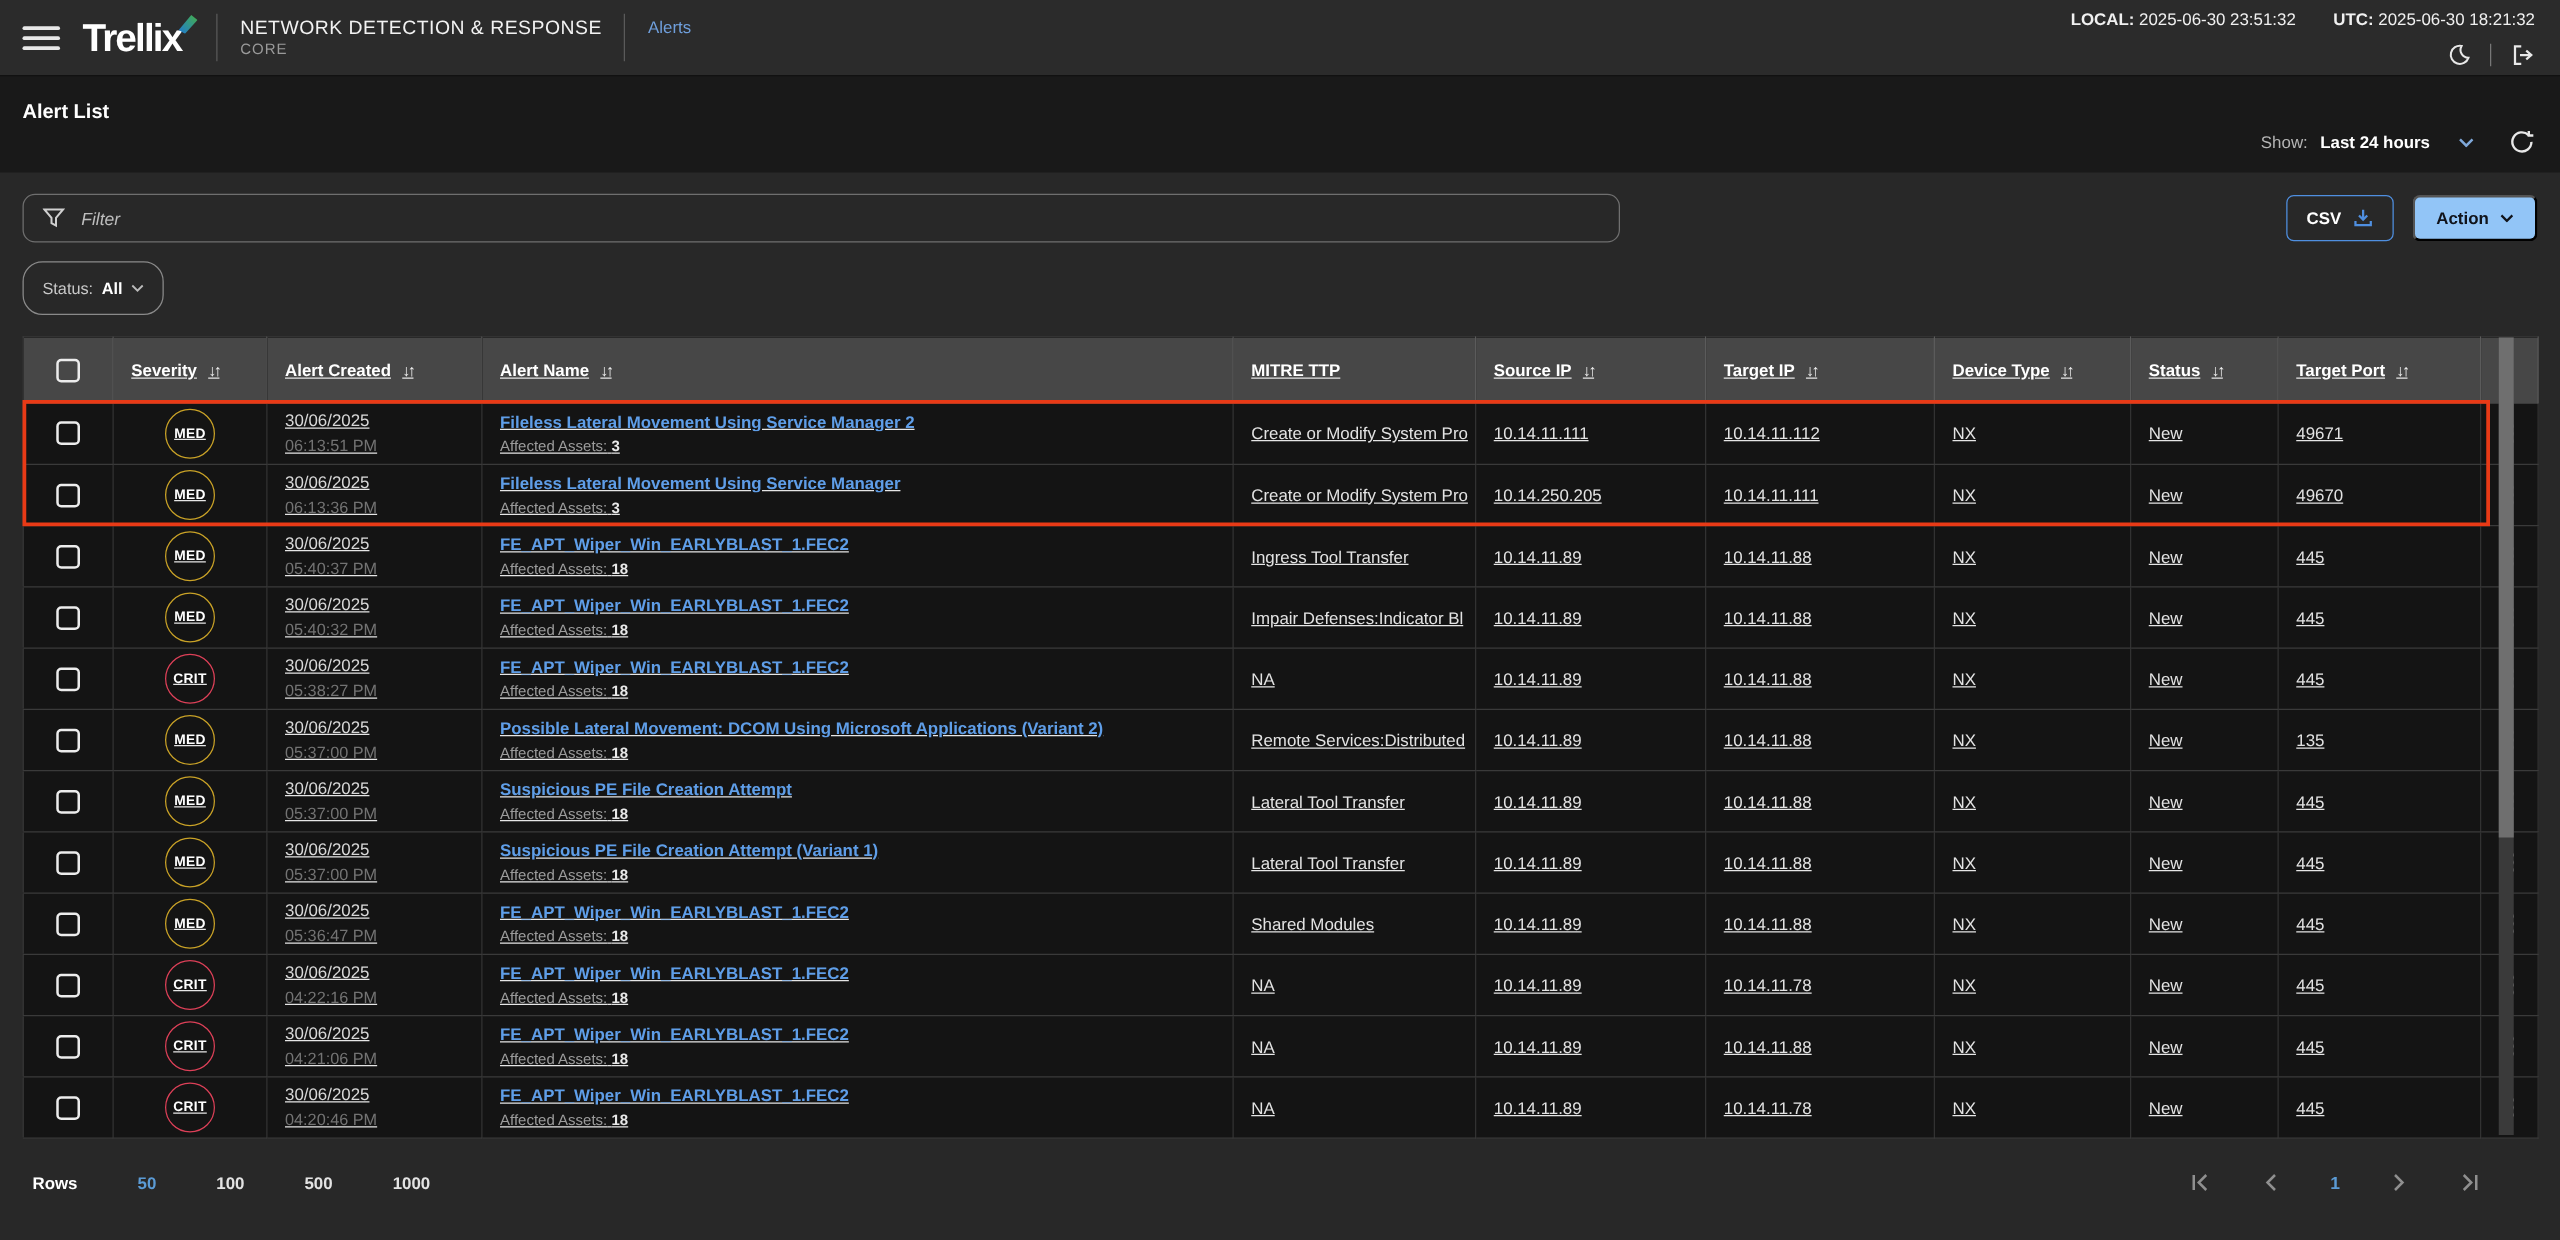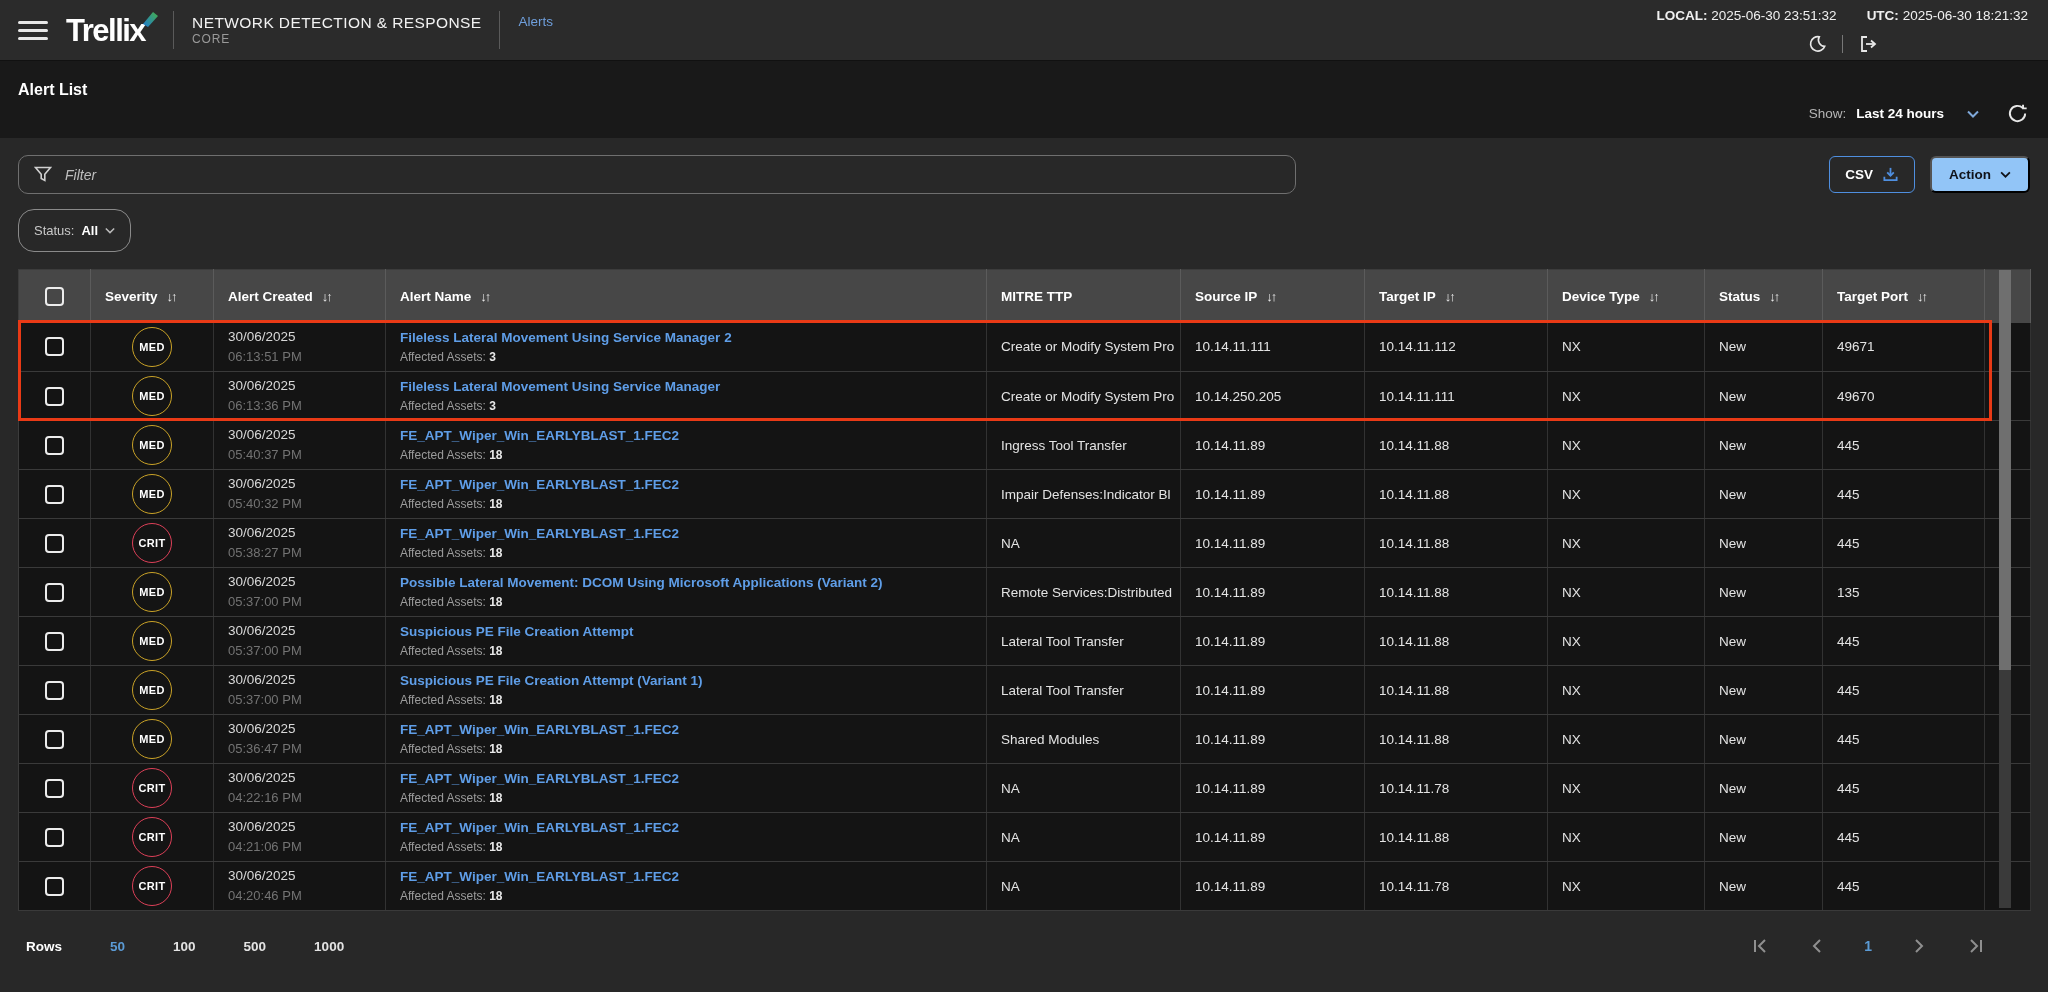--- a/index.html
+++ b/index.html
@@ -15,21 +15,21 @@
   .topbar-left { display:flex; align-items:center; gap:18px; }
   .menu-btn { width:30px; display:flex; flex-direction:column; gap:5px; cursor:pointer; }
   .menu-btn i { display:block; height:3px; background:#e8e8e8; border-radius:2px; }
   .logo { position:relative; font-size:31px; font-weight:bold; color:#fff; letter-spacing:-1.5px; line-height:1; padding-right:10px; }
   .logo-accent { position:absolute; top:-3px; right:-3px; }
   .tb-divider { width:1px; height:38px; background:#5a5a5a; }
   .product { line-height:1.25; }
   .product-name { font-size:15.5px; color:#f2f2f2; letter-spacing:.4px; }
   .product-sub { font-size:12px; color:#9a9a9a; letter-spacing:.8px; }
   .nav-alerts { color:#6f9fdc; font-size:13.5px; cursor:pointer; align-self:flex-start; margin-top:14px; }
-  .topbar-right { display:flex; flex-direction:column; align-items:center; justify-content:space-between; padding:8px 0 6px; }
+  .topbar-right { display:flex; flex-direction:column; align-items:flex-end; justify-content:space-between; padding:8px 0 6px; }
   .times { display:flex; gap:30px; font-size:13.5px; color:#f0f0f0; }
   .time-label { font-weight:bold; }
   .icon-row { display:flex; align-items:center; gap:15px; }
   .icon-divider { width:1px; height:18px; background:#777; }
   .icon-btn { cursor:pointer; }
 
   
   .title-band { height:78px; background:#191919; border-top:1px solid #111; display:flex; justify-content:space-between; padding:0 20px 0 18px; }
   .page-title { font-size:16px; font-weight:700; color:#fff; margin-top:20px; }
   .show-group { align-self:flex-end; margin-bottom:14px; display:flex; align-items:center; gap:10px; font-size:13.5px; }
@@ -51,21 +51,21 @@
   .filter-input::placeholder { font-style:italic; color:#bdbdbd; }
   .btn-group { display:flex; gap:15px; }
   .csv-btn { height:37px; padding:0 15px; border:1px solid #4f8fe0; border-radius:6px; background:transparent; color:#fff; font-weight:bold; font-size:13.5px; display:flex; align-items:center; gap:9px; cursor:pointer; }
   .action-btn { height:37px; padding:0 17px; border-radius:6px; background:#92c5f7; color:#10131a; font-weight:bold; font-size:13.5px; display:flex; align-items:center; gap:9px; cursor:pointer; }
 
   .status-chip { margin-top:15px; display:inline-flex; height:43px; border:1px solid #8a8a8a; border-radius:16px; align-items:center; padding:0 15px; gap:7px; font-size:13px; cursor:pointer; }
   .status-label { color:#c9c9c9; }
   .status-value { color:#fff; font-weight:bold; }
 
   
-  .table-wrap { position:relative; margin-top:17px; width:2008px; }
+  .table-wrap { position:relative; margin-top:17px; width:2008px;text-decoration:underline; }
   table { width:2012px; border-collapse:collapse; table-layout:fixed; background:#141414; border:1px solid #3c3c3c; }
   thead th { background:#474747; height:53px; font-size:13.5px; font-weight:bold; color:#fff; text-align:left; padding:0 14px; border-right:1px solid #5b5b5b; white-space:nowrap; overflow:hidden; }
   thead th .sort { margin-left:9px; font-size:13px; letter-spacing:-2px; color:#efefef; cursor:pointer; }
   tbody td { height:49px; border-bottom:1px solid #3a3a3a; border-right:1px solid #323232; padding:0 14px; font-size:13.5px; color:#e3e3e3; vertical-align:middle; white-space:nowrap; overflow:hidden; }
   tbody tr { cursor:pointer; }
   .cbx { width:19px; height:19px; border:2px solid #ececec; border-radius:4px; margin:0 auto; cursor:pointer; }
   .col-check, .col-kebab { text-align:center; }
   .sev { width:40px; height:40px; border-radius:50%; display:flex; align-items:center; justify-content:center; font-size:11px; font-weight:bold; color:#fff; margin:0 auto; letter-spacing:.3px; }
   .sev-med  { border:1.5px solid #c9a227; }
   .sev-crit { border:1.5px solid #dd4058; }

